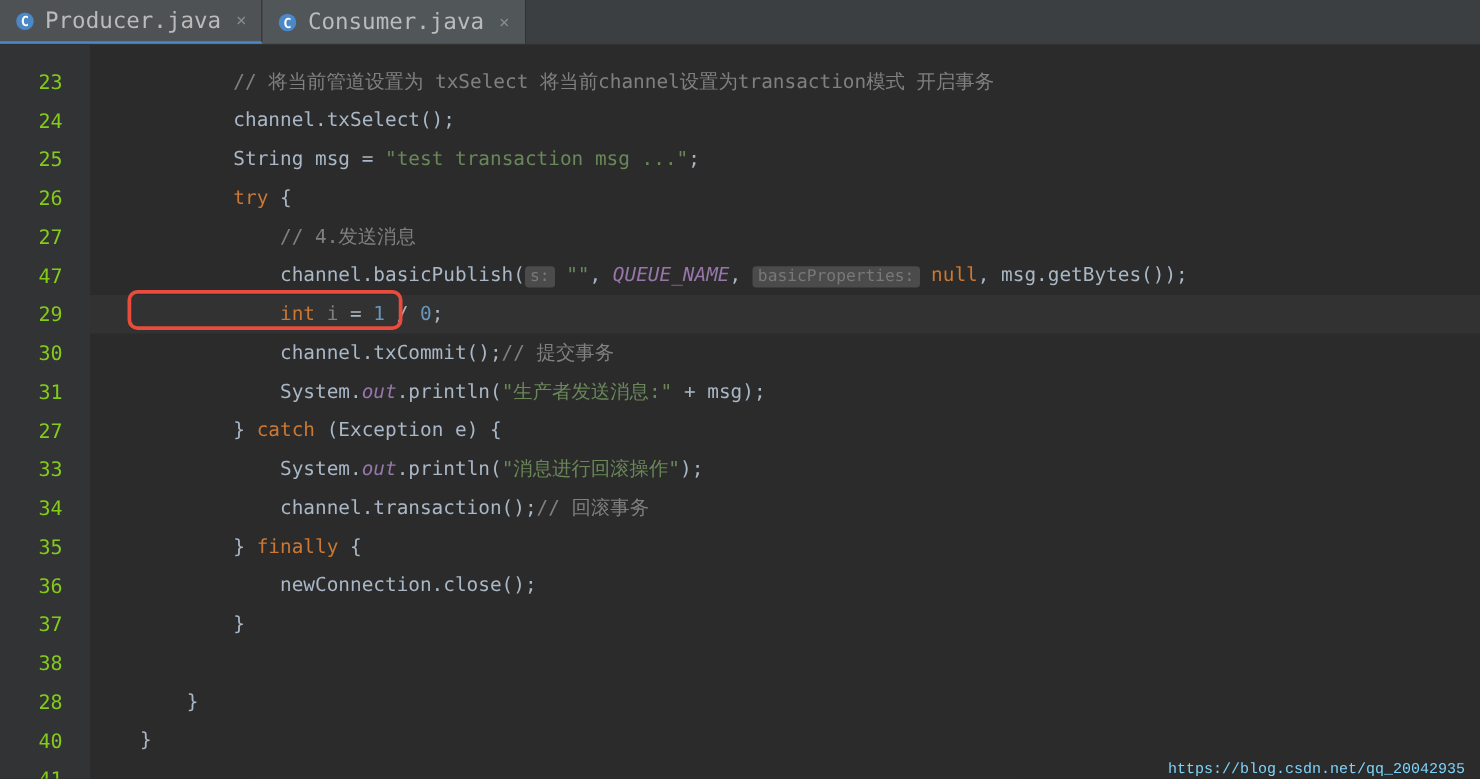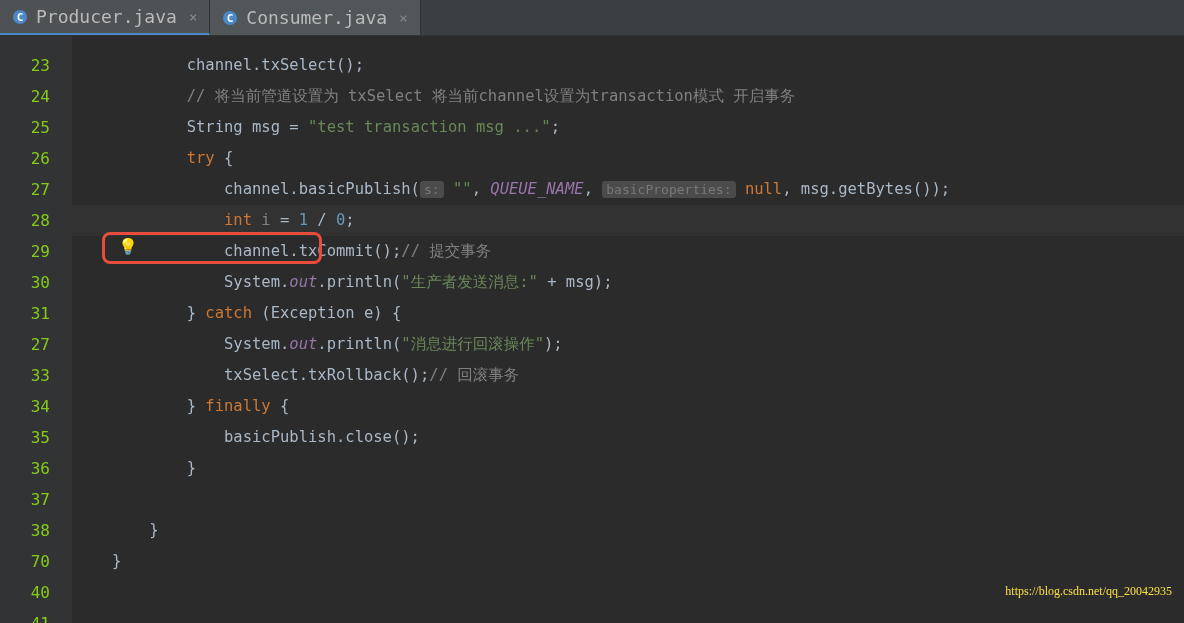--- a/index.html
+++ b/index.html
@@ -107,24 +107,24 @@
       top: 196px;
       width: 220px;
       height: 32px;
       border: 3px solid #e74c3c;
       border-radius: 8px;
       pointer-events: none;
     }
     .watermark {
       position: absolute;
       right: 12px;
-      bottom: 24px;
-      color: #fde047;
+      bottom: 1px;
+      color: #7dd3fc;
       font-size: 12px;
-      font-family: Liberation Serif, serif;
+      font-family: Liberation Mono, monospace;
     }
   </style>
 </head>
 <body>
 
 <div class="tabs">
   <div class="tab active">
     <span class="tab-icon">
       <svg width="16" height="16" viewBox="0 0 16 16">
           <circle cx="8" cy="8" r="7" fill="#4a88c7"></circle>
@@ -146,52 +146,53 @@
   </div>
 </div>
 
 <div class="editor">
   <div class="gutter">
     <div class="gutter-line">23</div>
     <div class="gutter-line">24</div>
     <div class="gutter-line">25</div>
     <div class="gutter-line">26</div>
     <div class="gutter-line">27</div>
-    <div class="gutter-line">28</div>
+    <div class="gutter-line">47</div>
     <div class="gutter-line">29</div>
     <div class="gutter-line">30</div>
     <div class="gutter-line">31</div>
     <div class="gutter-line">27</div>
     <div class="gutter-line">33</div>
     <div class="gutter-line">34</div>
     <div class="gutter-line">35</div>
     <div class="gutter-line">36</div>
     <div class="gutter-line">37</div>
     <div class="gutter-line">38</div>
-    <div class="gutter-line">70</div>
+    <div class="gutter-line">28</div>
     <div class="gutter-line">40</div>
     <div class="gutter-line">41</div>
   </div>
 
   <span class="bulb-icon">💡</span>
 
   <div class="code-area">
+    <div class="code-line"><span>        </span><span class="c-comment">// 将当前管道设置为 txSelect 将当前channel设置为transaction模式 开启事务</span></div>
     <div class="code-line"><span>        </span><span class="c-ident">channel.txSelect();</span></div>
-    <div class="code-line"><span>        </span><span class="c-comment">// 将当前管道设置为 txSelect 将当前channel设置为transaction模式 开启事务</span></div>
     <div class="code-line"><span>        </span><span class="c-ident">String </span><span class="c-ident">msg = </span><span class="c-string">"test transaction msg ..."</span><span class="c-ident">;</span></div>
     <div class="code-line"><span>        </span><span class="c-keyword">try </span><span class="c-ident">{</span></div>
+    <div class="code-line"><span>            </span><span class="c-comment">// 4.发送消息</span></div>
     <div class="code-line"><span>            </span><span class="c-ident">channel.basicPublish(</span><span class="c-paramhint">s:</span><span> </span><span class="c-string">""</span><span class="c-ident">, </span><span class="c-purple">QUEUE_NAME</span><span class="c-ident">, </span><span class="c-paramhint">basicProperties:</span><span> </span><span class="c-keyword">null</span><span class="c-ident">, msg.getBytes());</span></div>
     <div class="code-line current-line"><span>            </span><span class="c-keyword">int </span><span class="c-comment">i</span><span class="c-ident"> = </span><span class="c-number">1</span><span class="c-ident"> / </span><span class="c-number">0</span><span class="c-ident">;</span></div>
     <div class="code-line"><span>            </span><span class="c-ident">channel.txCommit();</span><span class="c-comment">// 提交事务</span></div>
     <div class="code-line"><span>            </span><span class="c-ident">System.</span><span class="c-purple">out</span><span class="c-ident">.println(</span><span class="c-string">"生产者发送消息:"</span><span class="c-ident"> + msg);</span></div>
     <div class="code-line"><span>        </span><span class="c-ident">} </span><span class="c-keyword">catch </span><span class="c-ident">(Exception e) {</span></div>
     <div class="code-line"><span>            </span><span class="c-ident">System.</span><span class="c-purple">out</span><span class="c-ident">.println(</span><span class="c-string">"消息进行回滚操作"</span><span class="c-ident">);</span></div>
-    <div class="code-line"><span>            </span><span class="c-ident">txSelect.txRollback();</span><span class="c-comment">// 回滚事务</span></div>
+    <div class="code-line"><span>            </span><span class="c-ident">channel.transaction();</span><span class="c-comment">// 回滚事务</span></div>
     <div class="code-line"><span>        </span><span class="c-ident">} </span><span class="c-keyword">finally </span><span class="c-ident">{</span></div>
-    <div class="code-line"><span>            </span><span class="c-ident">basicPublish.close();</span></div>
+    <div class="code-line"><span>            </span><span class="c-ident">newConnection.close();</span></div>
     <div class="code-line"><span>        </span><span class="c-ident">}</span></div>
     <div class="code-line"><span></span></div>
     <div class="code-line"><span>    </span><span class="c-ident">}</span></div>
     <div class="code-line"><span></span><span class="c-ident">}</span></div>
 
     <div class="highlight-box"></div>
   </div>
 </div>
 
 <div class="watermark">https://blog.csdn.net/qq_20042935</div>

